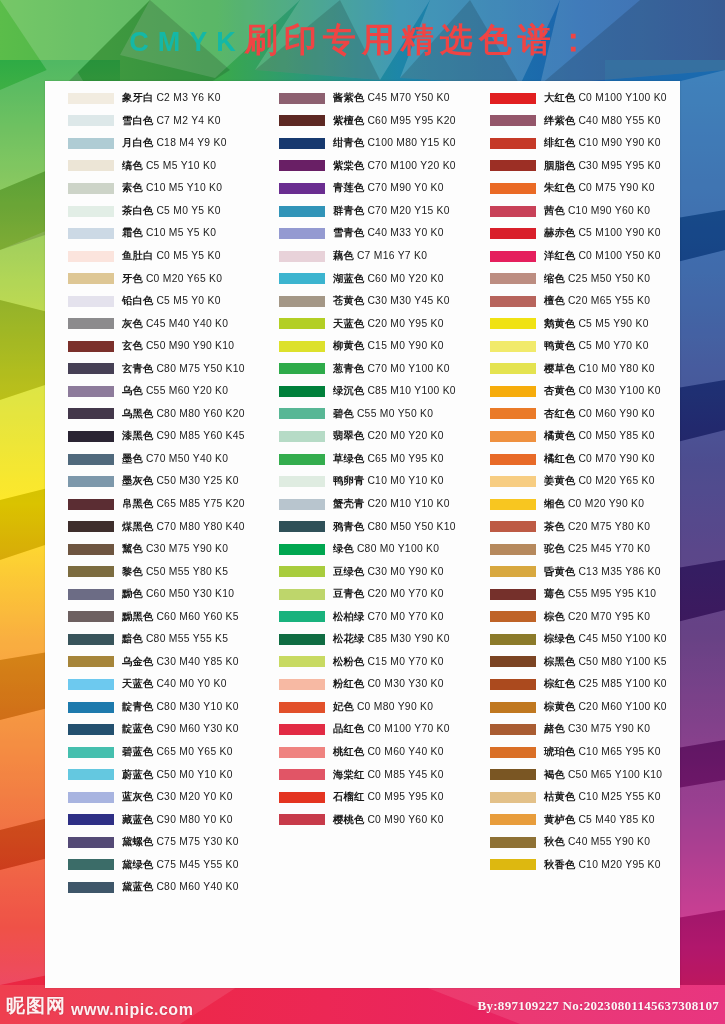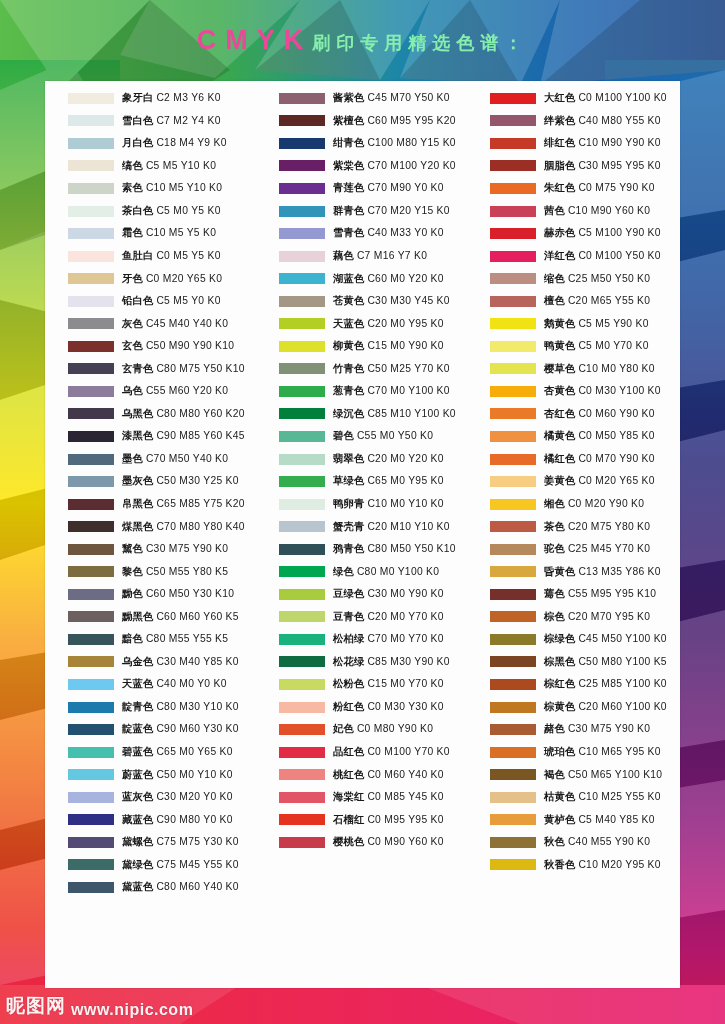--- a/index.html
+++ b/index.html
@@ -17,22 +17,22 @@
   
   #title-bar{
     position:absolute;left:0;top:0;width:725px;height:80px;
     display:flex;align-items:center;justify-content:center;
     z-index:5;pointer-events:none;
   }
   #title-text{
     font-size:27px;letter-spacing:5px;font-weight:bold;
     white-space:nowrap;
   }
-  #title-text .cmyk{color:#ec4899;letter-spacing:9px;}
-  #title-text .zh{color:#86efac;letter-spacing:6px;font-size:18px;}
+  #title-text .cmyk{color:#14b8a6;letter-spacing:9px;}
+  #title-text .zh{color:#ef4444;letter-spacing:6px;font-size:33px;}
 
   
   #card{
     position:absolute;left:45px;top:81px;width:635px;height:907px;
     background:#fdfdfd;z-index:4;
     box-shadow:0 0 2px rgba(0,0,0,.15);
   }
   #cols{
     display:flex;width:717px;padding-top:6px;box-sizing:border-box;
   }
@@ -357,24 +357,20 @@
           </div>
           <div class="row">
             <div class="sw" style="background: rgb(179, 207, 36);"></div>
             <div class="lbl"><span class="nm">天蓝色</span> <span class="cd">C20 M0 Y95 K0</span></div>
           </div>
           <div class="row">
             <div class="sw" style="background: rgb(221, 225, 44);"></div>
             <div class="lbl"><span class="nm">柳黄色</span> <span class="cd">C15 M0 Y90 K0</span></div>
           </div>
           <div class="row">
-            <div class="sw" style="background: rgb(128, 145, 119);"></div>
-            <div class="lbl"><span class="nm">竹青色</span> <span class="cd">C50 M25 Y70 K0</span></div>
-          </div>
-          <div class="row">
             <div class="sw" style="background: rgb(46, 171, 74);"></div>
             <div class="lbl"><span class="nm">葱青色</span> <span class="cd">C70 M0 Y100 K0</span></div>
           </div>
           <div class="row">
             <div class="sw" style="background: rgb(0, 128, 59);"></div>
             <div class="lbl"><span class="nm">绿沉色</span> <span class="cd">C85 M10 Y100 K0</span></div>
           </div>
           <div class="row">
             <div class="sw" style="background: rgb(88, 183, 149);"></div>
             <div class="lbl"><span class="nm">碧色</span> <span class="cd">C55 M0 Y50 K0</span></div>
@@ -595,15 +591,16 @@
           </div>
         </div>
       </div>
   </div>
 
   <div id="footer">
     <div id="brand">
       <span class="cn">昵图网</span>
       <span class="url">www.nipic.com</span>
     </div>
+    <div id="credit">By:897109227 No:20230801145637308107</div>
   </div>
 
 </div>
 
 </body></html>

